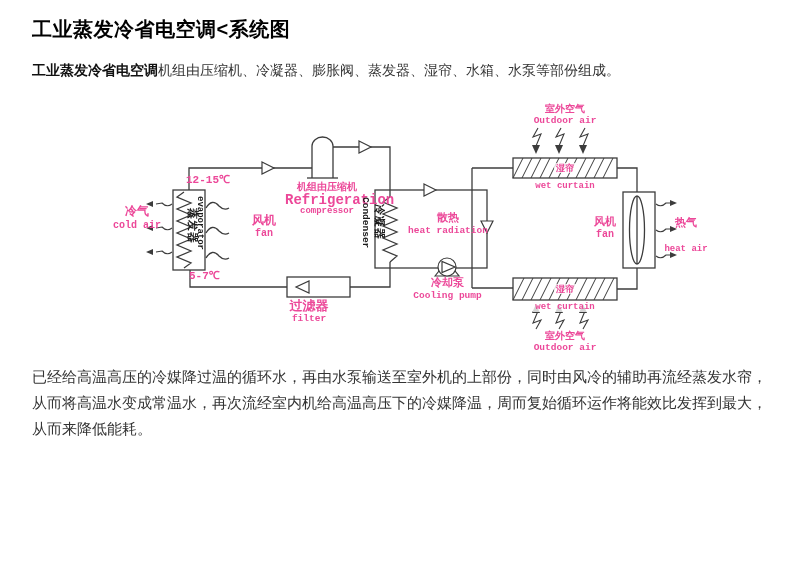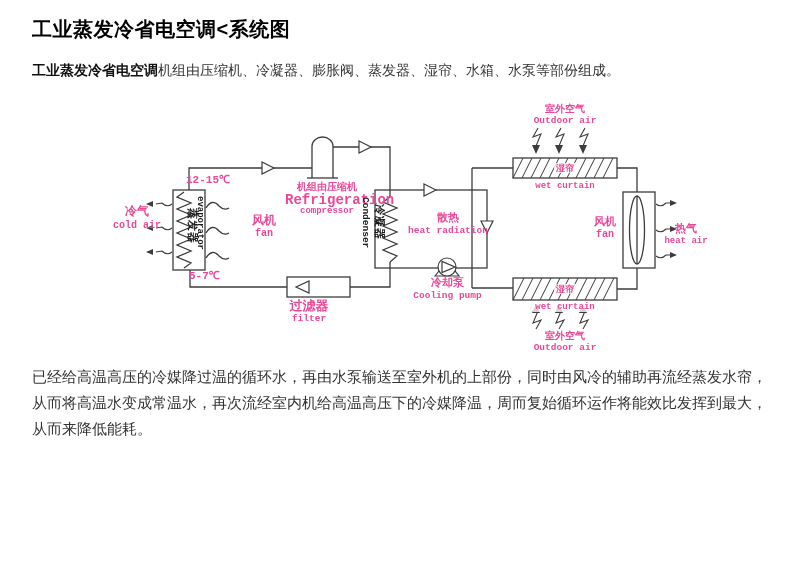--- a/index.html
+++ b/index.html
@@ -215,21 +215,21 @@
     <div class="en" style="font-size:9.5px;margin-top:1px;">Outdoor air</div>
   </div>
   <div class="dlabel" style="left:520px;top:231px;width:90px;">
     <div class="cn" style="font-size:10px;">室外空气</div>
     <div class="en" style="font-size:9.5px;margin-top:1px;">Outdoor air</div>
   </div>
   <div class="dlabel" style="left:588px;top:116px;width:34px;">
     <div class="cn" style="font-size:11px;">风机</div>
     <div class="en" style="font-size:10px;margin-top:2px;">fan</div>
   </div>
-  <div class="dlabel" style="left:660px;top:123px;width:52px;">
+  <div class="dlabel" style="left:660px;top:117px;width:52px;">
     <div class="cn" style="font-size:11px;">热气</div>
-    <div class="en" style="font-size:9px;margin-top:2px;">heat air</div>
+    <div class="en" style="font-size:9px;margin-top:16px;">heat air</div>
   </div>
 </div>
 
 <div class="abs" id="bodytext">
   <p>已经给高温高压的冷媒降过温的循环水，再由水泵输送至室外机的上部份，同时由风冷的辅助再流经蒸发水帘，从而将高温水变成常温水，再次流经室内机给高温高压下的冷媒降温，周而复始循环运作将能效比发挥到最大，从而来降低能耗。</p>
 </div>
 
 </body></html>

